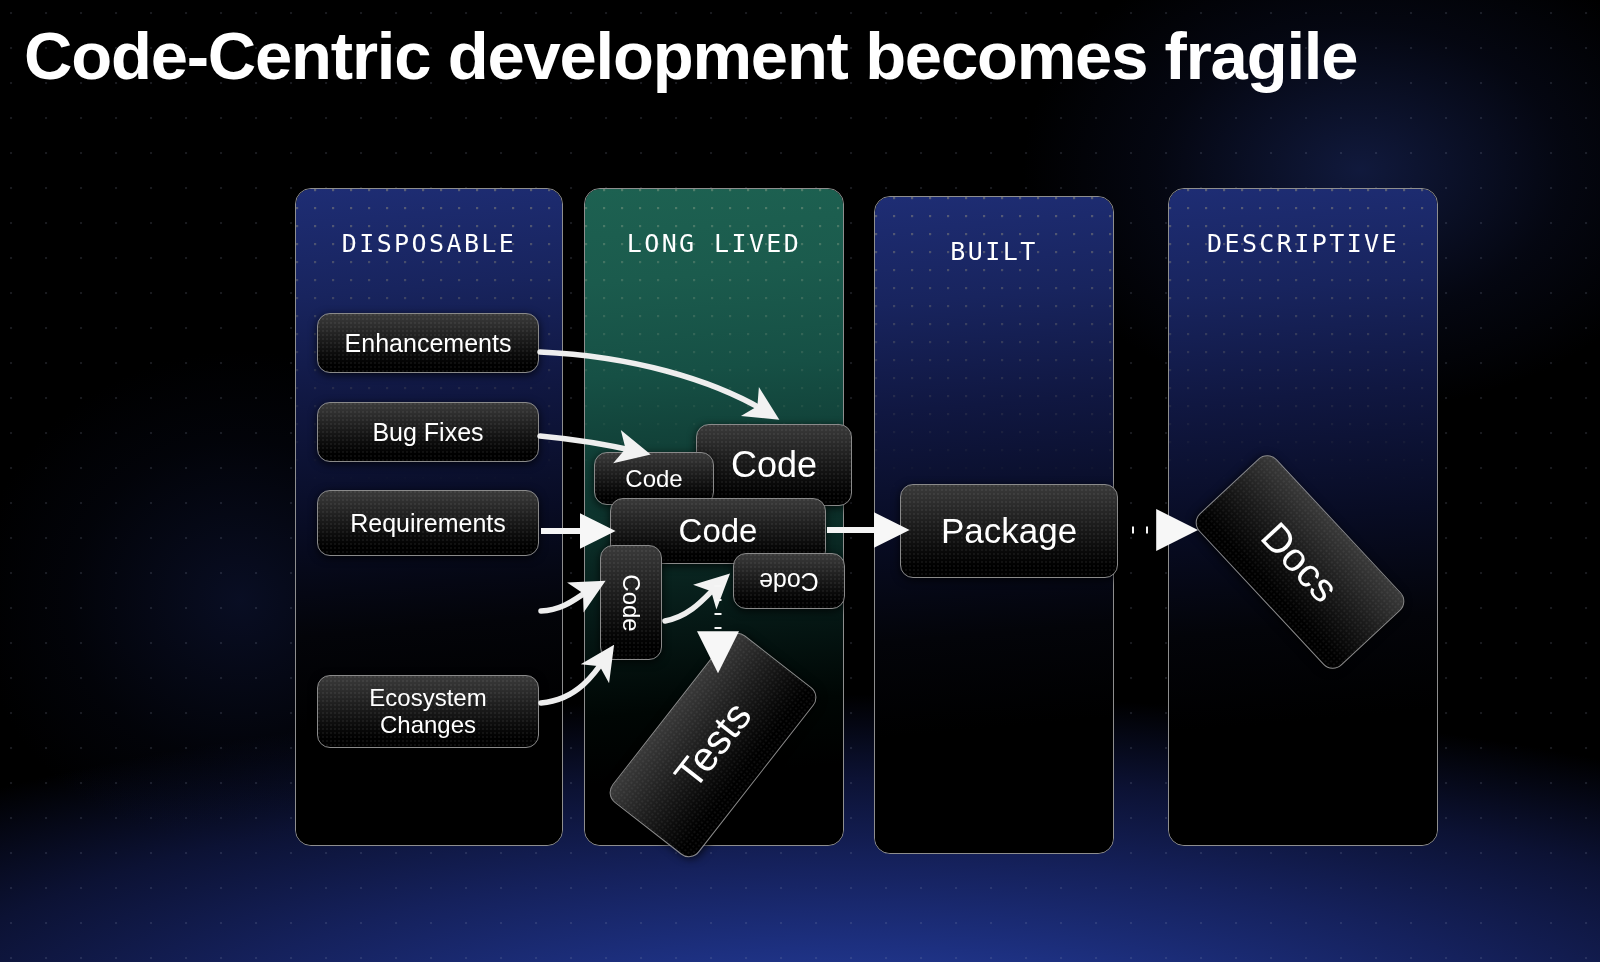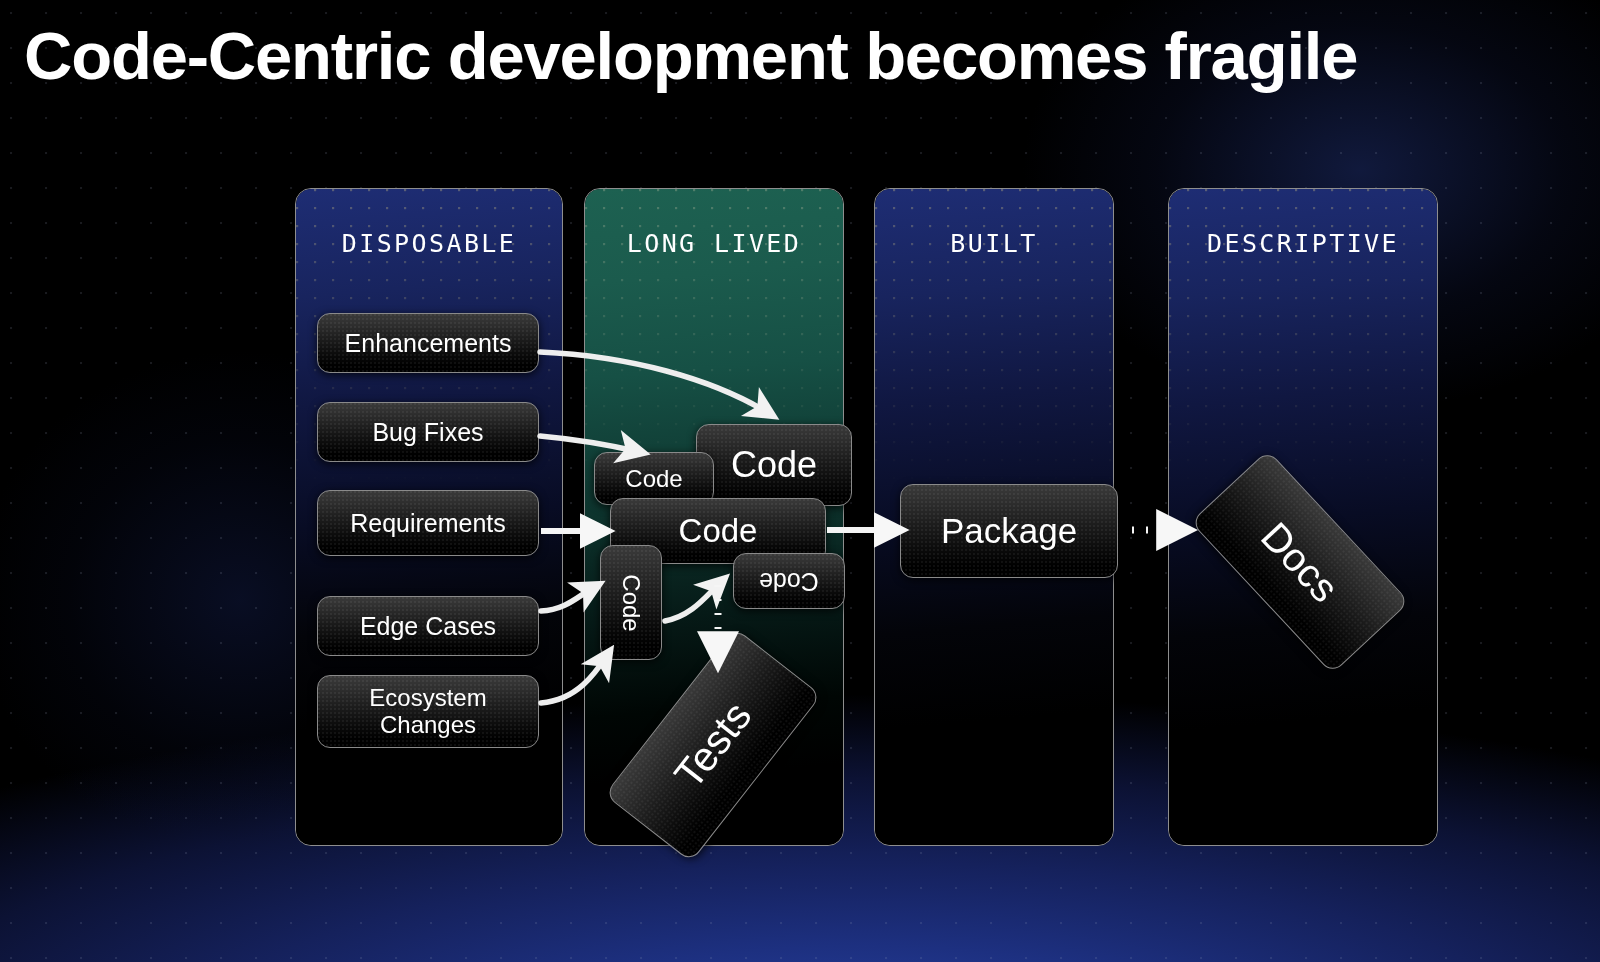--- a/index.html
+++ b/index.html
@@ -93,21 +93,21 @@
     position:absolute; left:0; right:0; top:40px;
     text-align:center;
     color:#ffffff;
     font-family:"DejaVu Sans Mono", monospace;
     font-size:25px;
     letter-spacing:2.4px;
   }
 
   #panel-0 { left:295px; width:268px; }
   #panel-1 { left:584px; width:260px;padding-left:13px; }
-  #panel-2 { left:874px; width:240px; }
+  #panel-2 { left:874px; width:240px;margin-top:8px; }
   #panel-3 { left:1168px; width:270px; }
 
   
   .card {
     position:absolute;
     border-radius:13px;
     border:1.4px solid #8a8a8a;
     background:
       linear-gradient(to bottom,
         #3a3a3a 0%,
@@ -231,23 +231,20 @@
 
   <div class="card left-card" id="card-enhancements">
     <span>Enhancements</span>
   </div>
   <div class="card left-card" id="card-bugfixes">
     <span>Bug Fixes</span>
   </div>
   <div class="card left-card" id="card-requirements">
     <span>Requirements</span>
   </div>
-  <div class="card left-card" id="card-edgecases">
-    <span>Edge Cases</span>
-  </div>
   <div class="card left-card" id="card-ecosystem">
     <span>Ecosystem Changes</span>
   </div>
 
   <div class="card" id="code-big">
     <span>Code</span>
   </div>
   <div class="card" id="code-small">
     <span>Code</span>
   </div>

